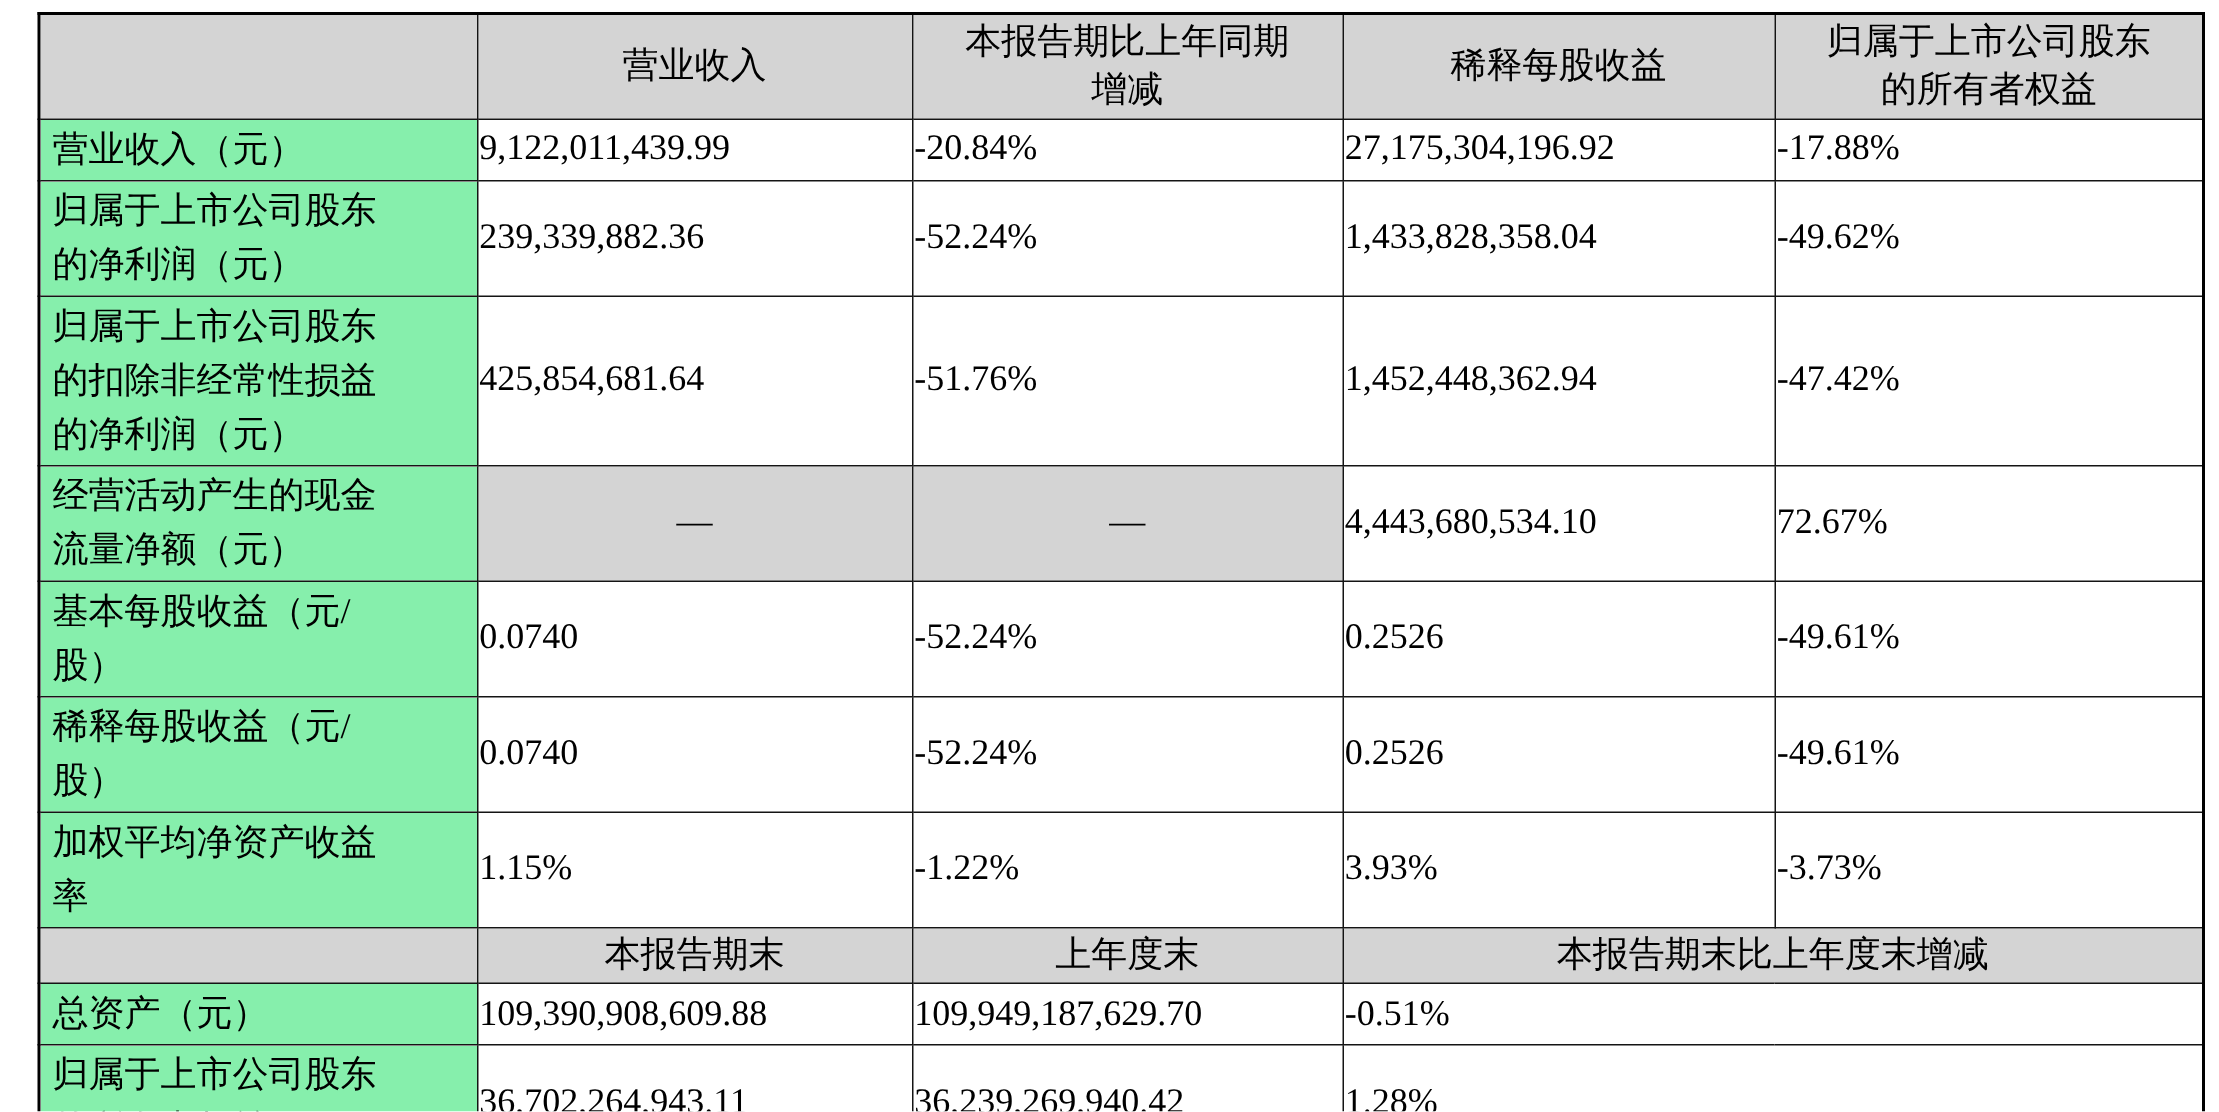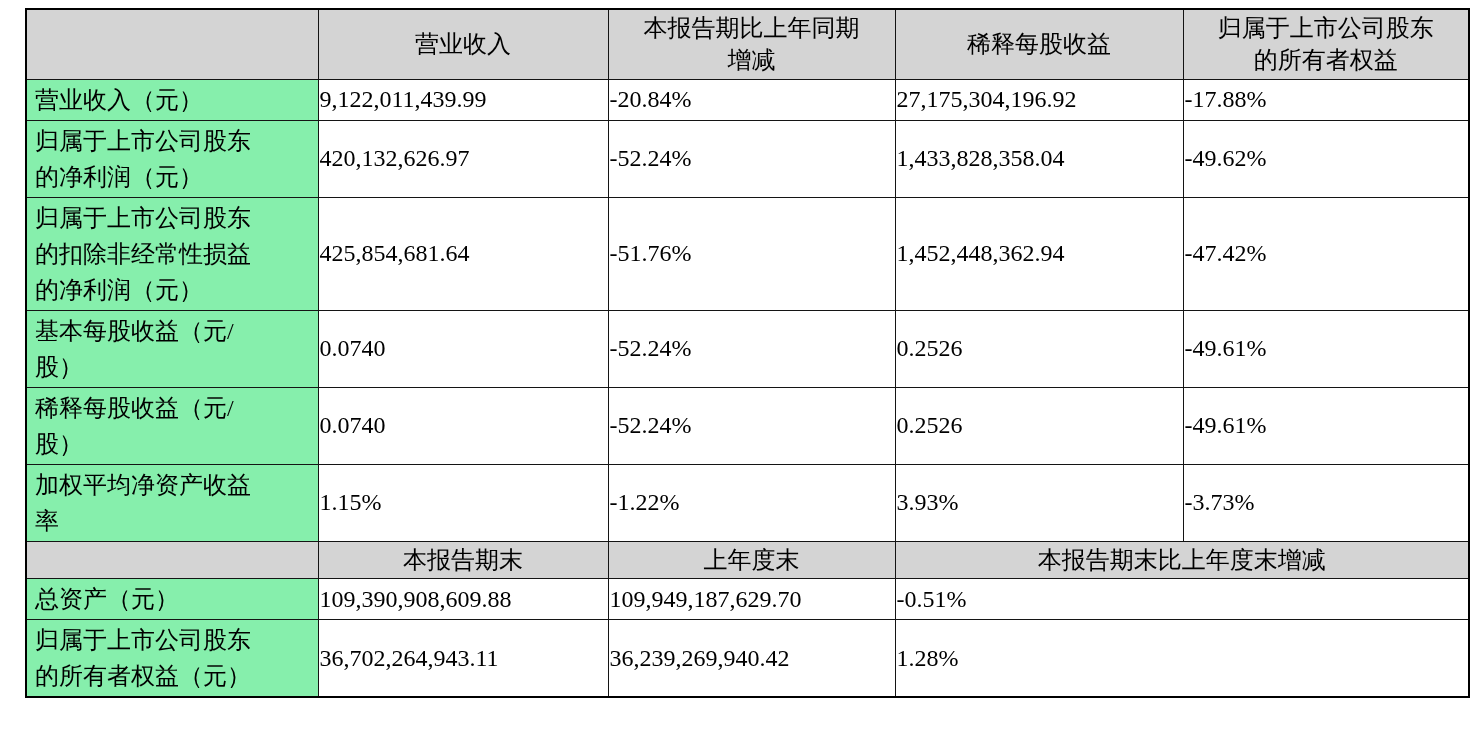--- a/index.html
+++ b/index.html
@@ -84,34 +84,41 @@
     <tr class="h-r1">
       <td class="label">营业收入（元）</td>
       <td class="num">9,122,011,439.99</td>
       <td class="num">-20.84%</td>
       <td class="num">27,175,304,196.92</td>
       <td class="num">-17.88%</td>
     </tr>
 
     <tr class="h-r2">
       <td class="label">归属于上市公司股东的净利润（元）</td>
-      <td class="num">420,132,626.97</td>
+      <td class="num">239,339,882.36</td>
       <td class="num">-52.24%</td>
       <td class="num">1,433,828,358.04</td>
       <td class="num">-49.62%</td>
     </tr>
 
     <tr class="h-r3">
       <td class="label">归属于上市公司股东的扣除非经常性损益的净利润（元）</td>
       <td class="num">425,854,681.64</td>
       <td class="num">-51.76%</td>
       <td class="num">1,452,448,362.94</td>
       <td class="num">-47.42%</td>
     </tr>
 
+    <tr class="h-r4">
+      <td class="label">经营活动产生的现金流量净额（元）</td>
+      <td class="dash">—</td>
+      <td class="dash">—</td>
+      <td class="num">4,443,680,534.10</td>
+      <td class="num">72.67%</td>
+    </tr>
 
     <tr class="h-r5">
       <td class="label">基本每股收益（元/股）</td>
       <td class="num">0.0740</td>
       <td class="num">-52.24%</td>
       <td class="num">0.2526</td>
       <td class="num">-49.61%</td>
     </tr>
 
     <tr class="h-r6">

